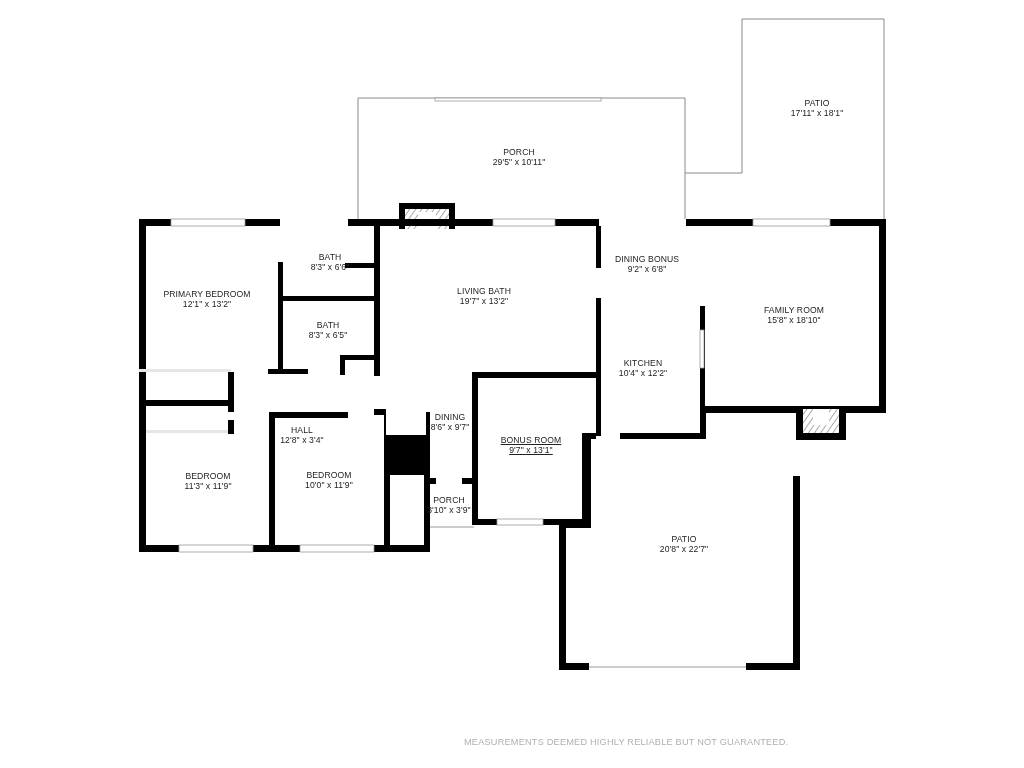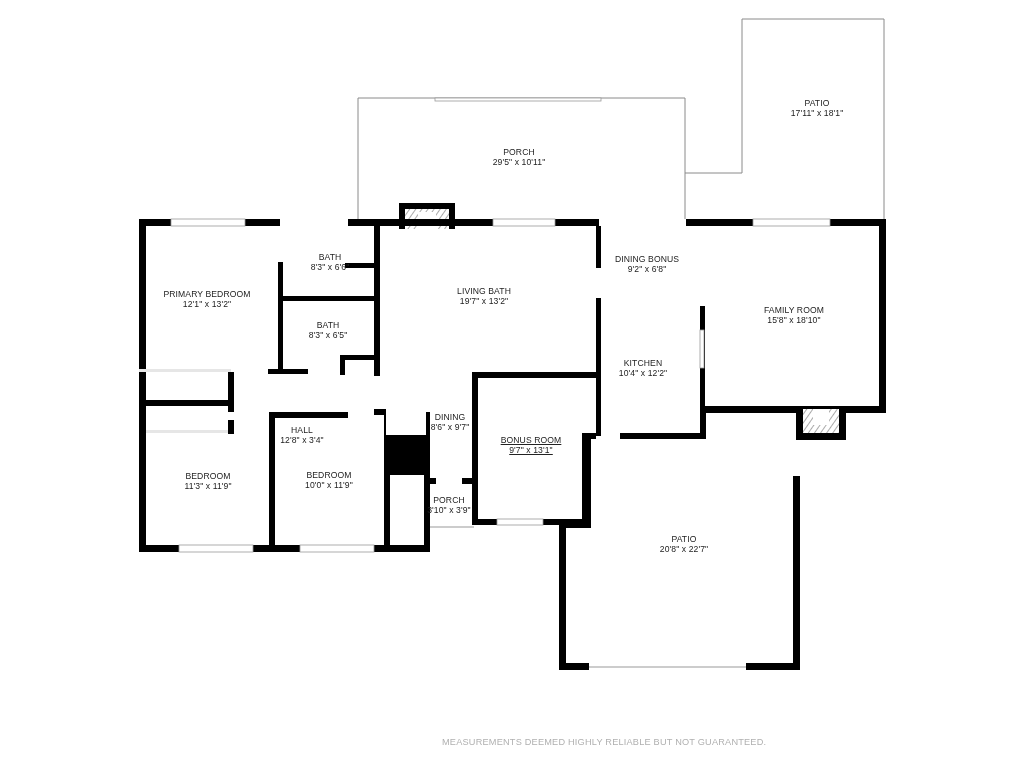--- a/index.html
+++ b/index.html
@@ -9,21 +9,21 @@
   .wall { fill: #000; }
   .thin { fill: none; stroke: #8a8a8a; stroke-width: 1; }
   .win { fill: #fff; stroke: #9a9a9a; stroke-width: 0.8; }
   .opening { fill: #fff; }
   .hatch { fill: url(#hatch); stroke: #000; stroke-width: 0; }
   .room { position: absolute; text-align: center; color: #222; font-size: 8.6px;
           line-height: 10px; transform: translate(-50%, -50%); white-space: nowrap;
           letter-spacing: 0.1px; }
   .room .name { display: block; }
   .room .dims { display: block; }
-  .footer { position: absolute; left: 442px; top: 737px; font-size: 9.2px;
+  .footer { position: absolute; left: 464px; top: 737px; font-size: 9.2px;
             color: #b0b0b0; letter-spacing: 0.2px; white-space: nowrap; }
 </style>
 </head>
 <body>
 
 <svg id="plan" viewBox="0 0 1024 768" xmlns="http://www.w3.org/2000/svg">
   <defs>
     <pattern id="hatch" patternUnits="userSpaceOnUse" width="5" height="5" patternTransform="rotate(35)">
       <rect width="5" height="5" fill="#fff"></rect>
       <line x1="0" y1="0" x2="0" y2="5" stroke="#555" stroke-width="1"></line>

